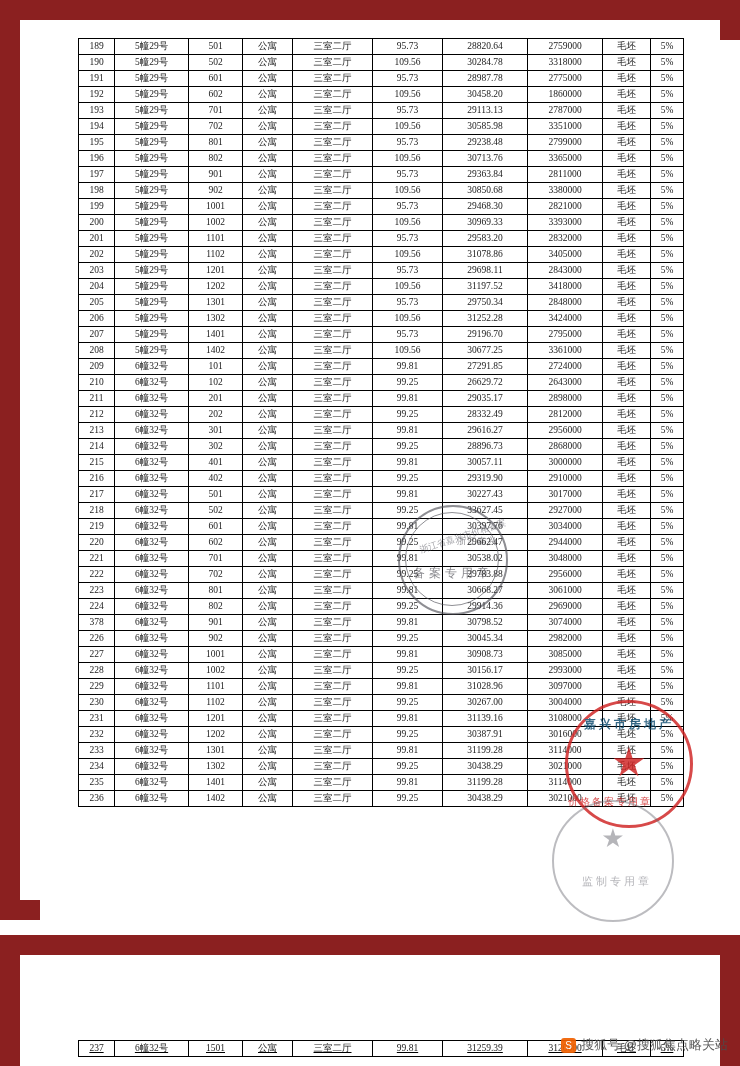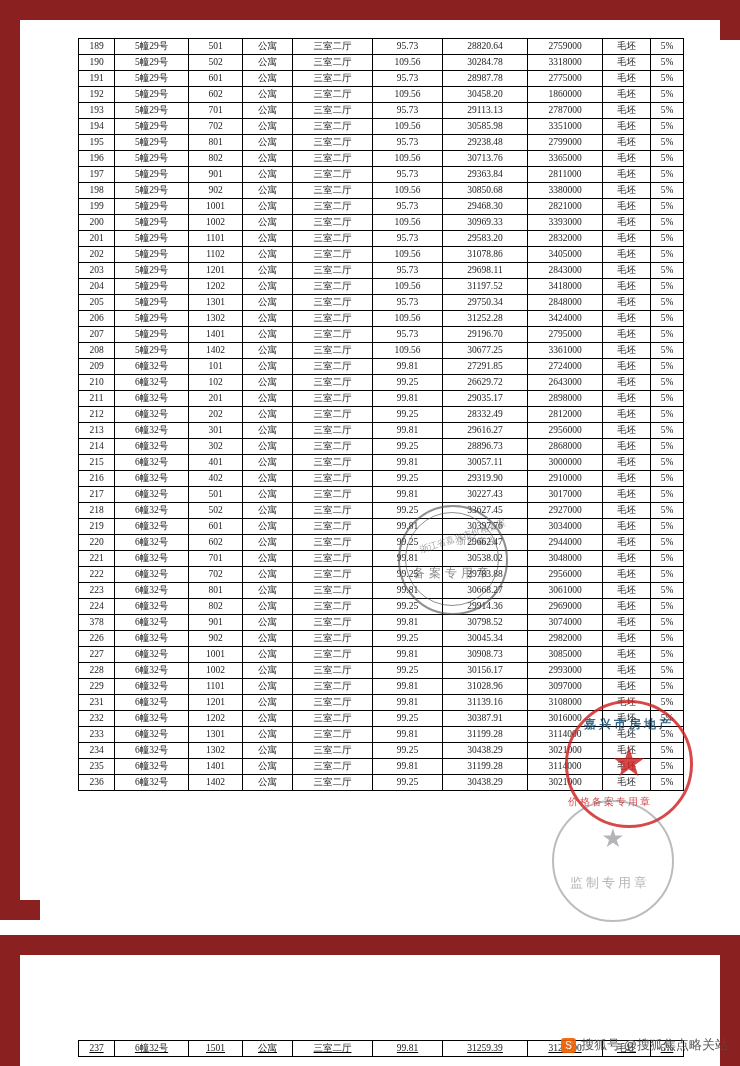--- a/index.html
+++ b/index.html
@@ -180,23 +180,24 @@
     position: absolute;
     left: 44px; top: 22px;
     width: 30px; height: 30px;
     font-size: 26px;
     line-height: 30px;
     text-align: center;
     color: #5c5c66;
   }
   .stamp-round-faint .t {
     position: absolute;
-    left: 16px; top: 72px;
+    left: 4px; top: 72px;
     width: 118px;
-    font-size: 13px;
+    text-align: center;
+    font-size: 11px;
     color: #5c5c66;
     letter-spacing: 3px;
   }
 
   .stamp-text-diag {
     position: absolute;
     left: 418px;
     top: 530px;
     font-size: 9px;
     color: #55555f;
@@ -736,20 +737,32 @@
           <td>1101</td>
           <td>公寓</td>
           <td>三室二厅</td>
           <td>99.81</td>
           <td>31028.96</td>
           <td>3097000</td>
           <td>毛坯</td>
           <td>5%</td>
         </tr>
         <tr>
+          <td>230</td>
+          <td>6幢32号</td>
+          <td>1102</td>
+          <td>公寓</td>
+          <td>三室二厅</td>
+          <td>99.25</td>
+          <td>30267.00</td>
+          <td>3004000</td>
+          <td>毛坯</td>
+          <td>5%</td>
+        </tr>
+        <tr>
           <td>231</td>
           <td>6幢32号</td>
           <td>1201</td>
           <td>公寓</td>
           <td>三室二厅</td>
           <td>99.81</td>
           <td>31139.16</td>
           <td>3108000</td>
           <td>毛坯</td>
           <td>5%</td>

